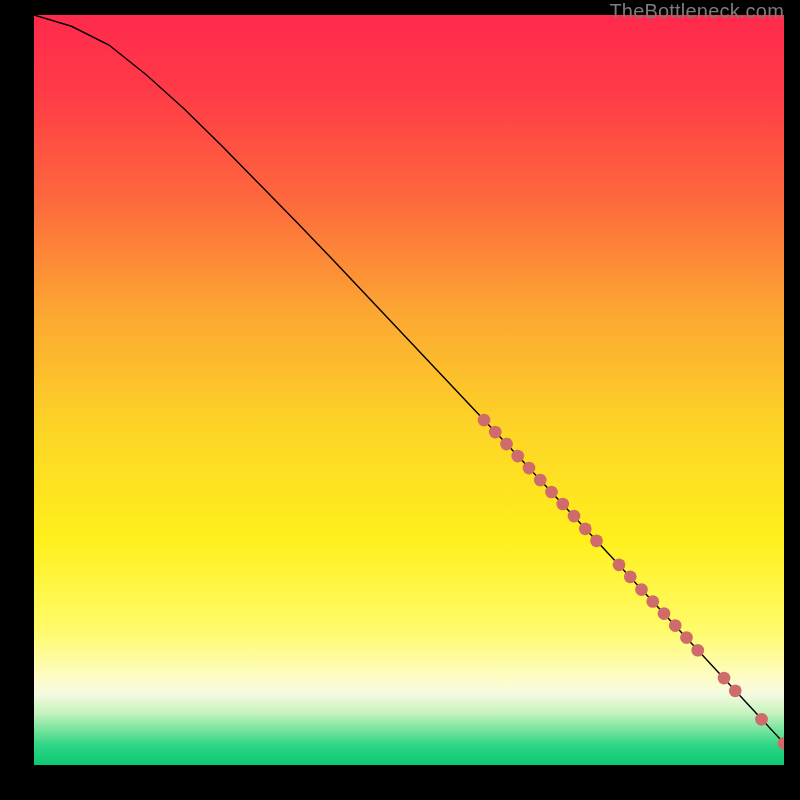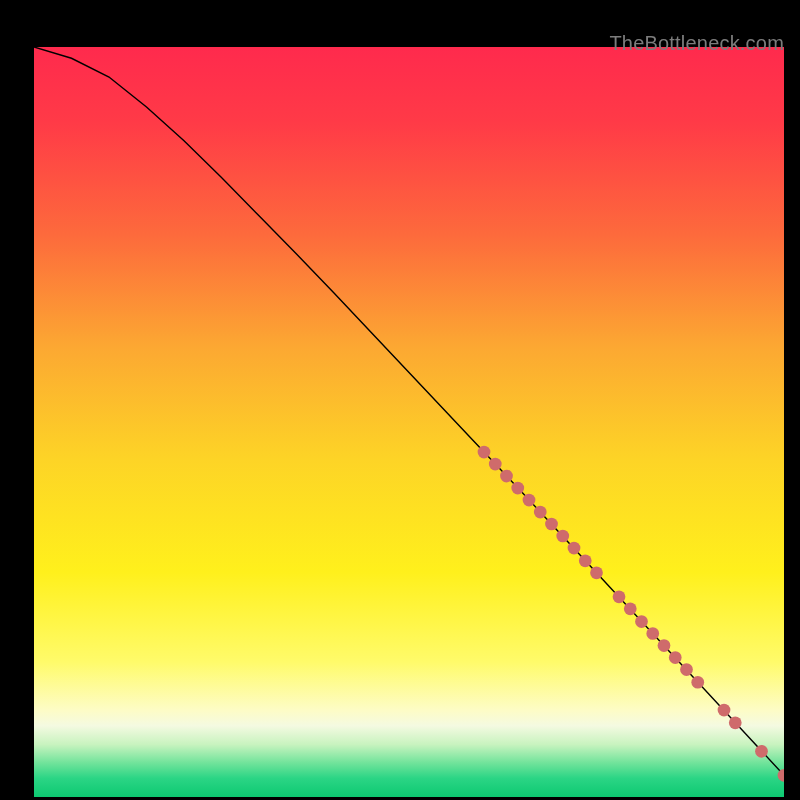--- a/index.html
+++ b/index.html
@@ -11,21 +11,20 @@
     overflow: hidden;
     font-family: Arial, Helvetica, sans-serif;
   }
   .frame {
     position: absolute;
     left: 0;
     top: 0;
     width: 800px;
     height: 664px;
     background: #000;
-    margin-top: 32px;
   }
   .plot-area {
     position: absolute;
     left: 34px;
     top: 15px;
     width: 750px;
     height: 750px;
     overflow: hidden;
   }
   .gradient {

